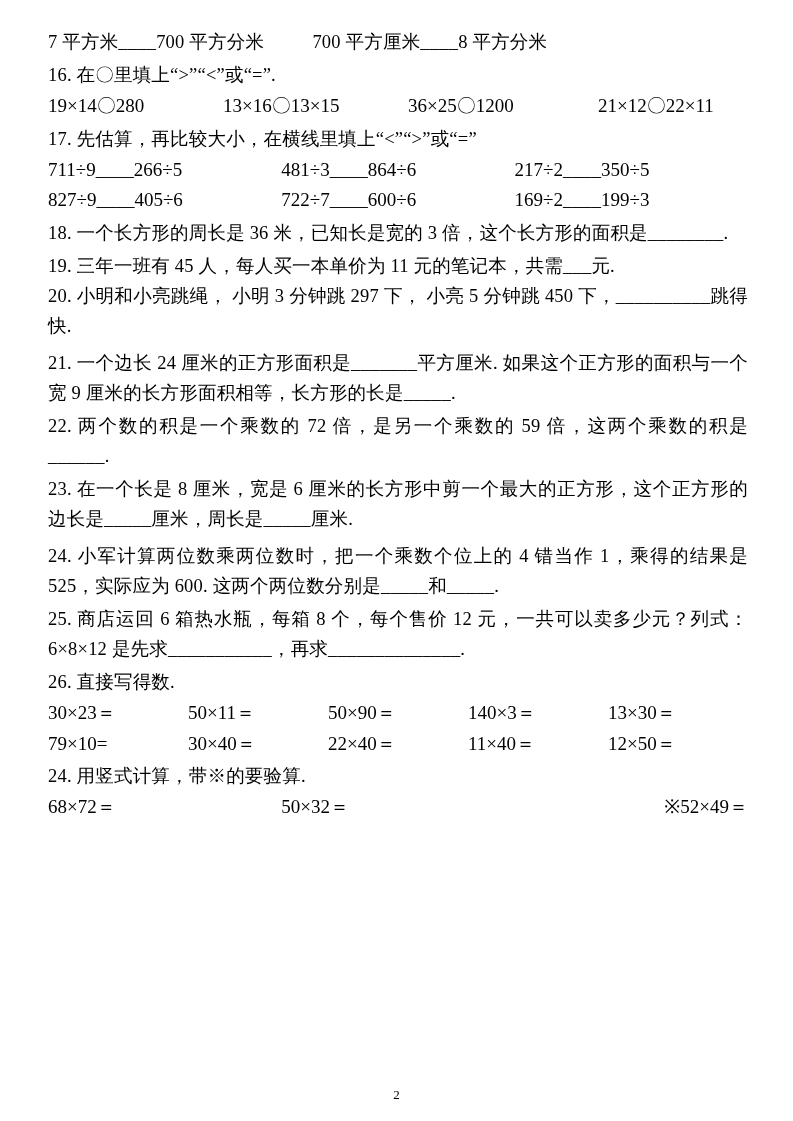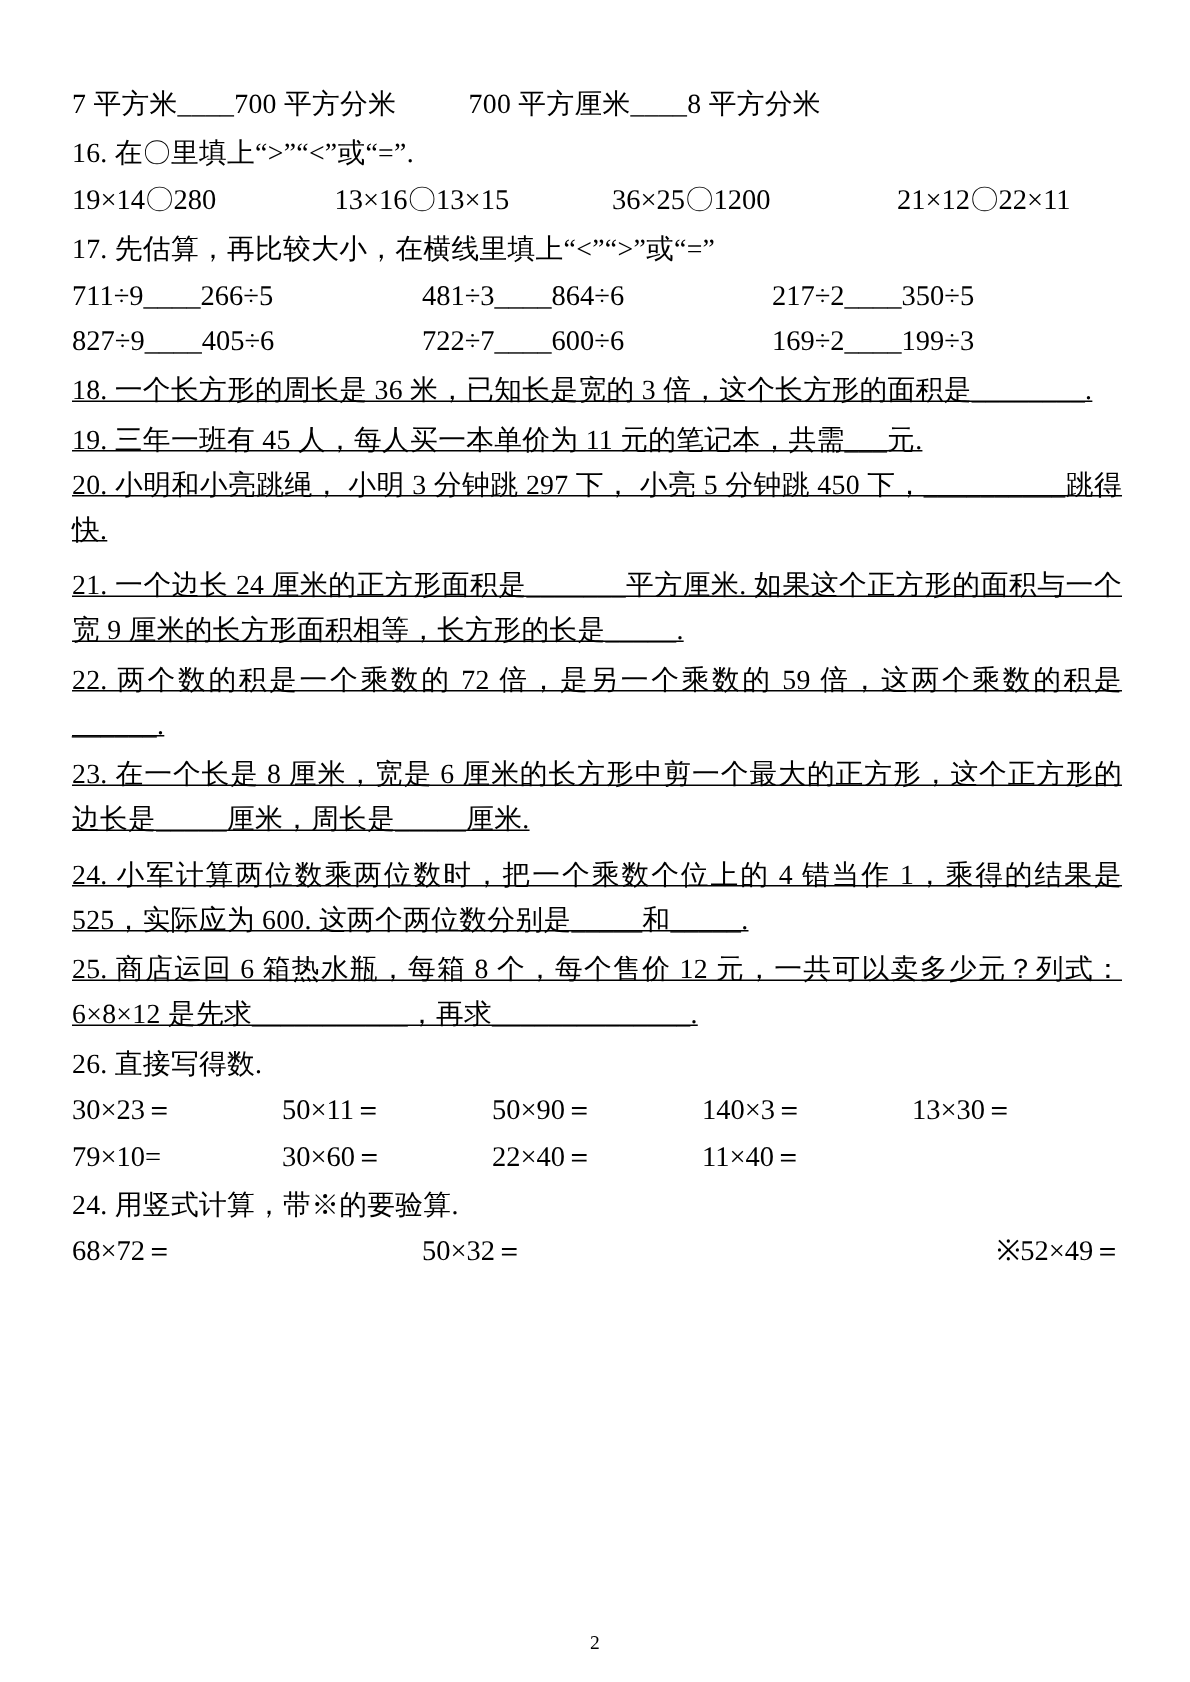--- a/index.html
+++ b/index.html
@@ -10,41 +10,40 @@
   body {
     font-family: "Liberation Serif", "DejaVu Serif", serif;
     color: #000000;
   }
   .page {
     position: relative;
     width: 793px;
     height: 1121px;
     background: #ffffff;
     box-sizing: border-box;
-    padding: 56px 48px 0 48px;
+    padding: 28px 48px 0 48px;
     overflow: hidden;
   }
   .content {
     width: 700px;
   }
   .line {
     font-size: 18.5px;
     line-height: 1.62;
     letter-spacing: 0.2px;
     white-space: pre-wrap;
     margin: 0;
   }
   .para {
     font-size: 18.5px;
     line-height: 1.62;
     letter-spacing: 0.2px;
     margin: 0;
     text-align: justify;
     text-justify: inter-ideograph;
-    text-decoration: underline;
   }
   .gap-sm { height: 3px; }
   .gap-md { height: 7px; }
   .cols {
     display: flex;
     font-size: 19px;
     line-height: 1.62;
   }
   .cols > span {
     display: inline-block;
@@ -118,23 +117,24 @@
 
     <div class="cols c5">
       <span>30×23＝</span>
       <span>50×11＝</span>
       <span>50×90＝</span>
       <span>140×3＝</span>
       <span>13×30＝</span>
     </div>
     <div class="cols c5">
       <span>79×10=</span>
-      <span>30×60＝</span>
+      <span>30×40＝</span>
       <span>22×40＝</span>
       <span>11×40＝</span>
+      <span>12×50＝</span>
     </div>
 
     <div class="gap-sm"></div>
     <div class="line">24. 用竖式计算，带※的要验算.</div>
 
     <div class="cols c3">
       <span>68×72＝</span>
       <span>50×32＝</span>
       <span style="text-align:right;">※52×49＝</span>
     </div>

